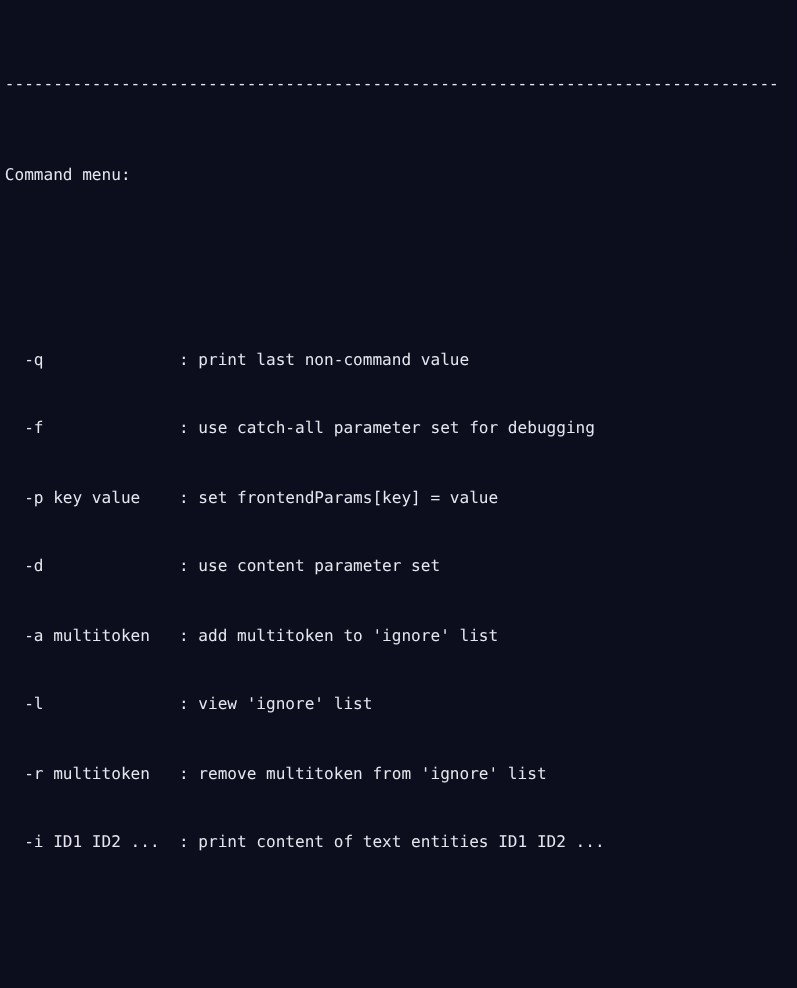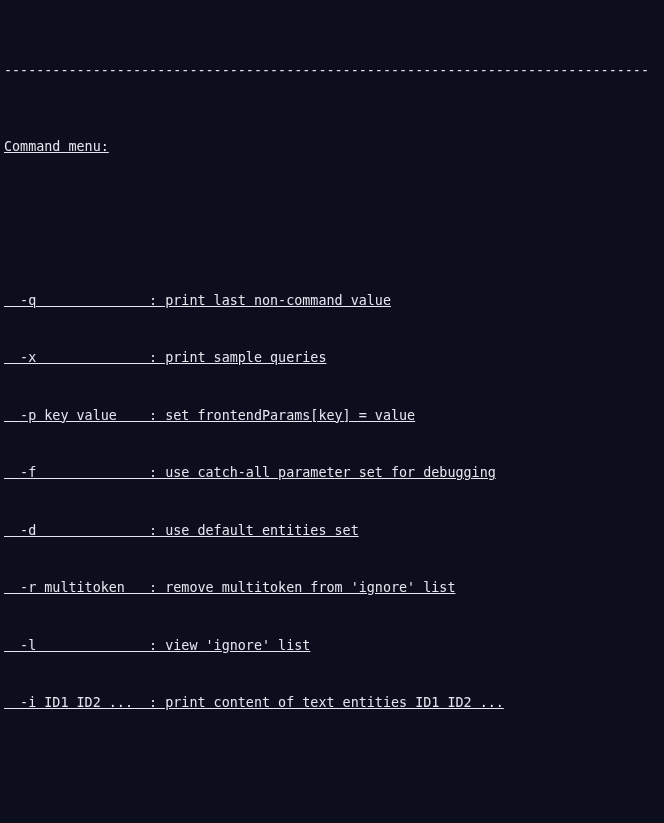--- a/index.html
+++ b/index.html
@@ -23,21 +23,20 @@
     line-height: 19.17px;
     letter-spacing: 0px;
     padding: 3px 0 0 4px;
     white-space: pre;
     overflow: hidden;
   }
   .line {
     display: block;
     height: 19.17px;
     white-space: pre;
-    text-decoration: underline;
   }
   .blank {
     display: block;
     height: 19.17px;
   }
   .rule {
     display: block;
     height: 19.17px;
     white-space: pre;
     overflow: hidden;
@@ -48,26 +47,26 @@
 
 <div id="terminal">
 
   <span class="rule">--------------------------------------------------------------------------------</span>
 
   <span class="line">Command menu:</span>
 
   <span class="blank"></span>
 
   <span class="line">  -q              : print last non-command value</span>
-  <span class="line">  -x              : print sample queries</span>
+  <span class="line">  -f              : use catch-all parameter set for debugging</span>
   <span class="line">  -p key value    : set frontendParams[key] = value</span>
-  <span class="line">  -f              : use catch-all parameter set for debugging</span>
-  <span class="line">  -d              : use default entities set</span>
+  <span class="line">  -d              : use content parameter set</span>
+  <span class="line">  -a multitoken   : add multitoken to 'ignore' list</span>
+  <span class="line">  -l              : view 'ignore' list</span>
   <span class="line">  -r multitoken   : remove multitoken from 'ignore' list</span>
-  <span class="line">  -l              : view 'ignore' list</span>
   <span class="line">  -i ID1 ID2 ...  : print content of text entities ID1 ID2 ...</span>
   
   
 
   
 
   
   
   
   

